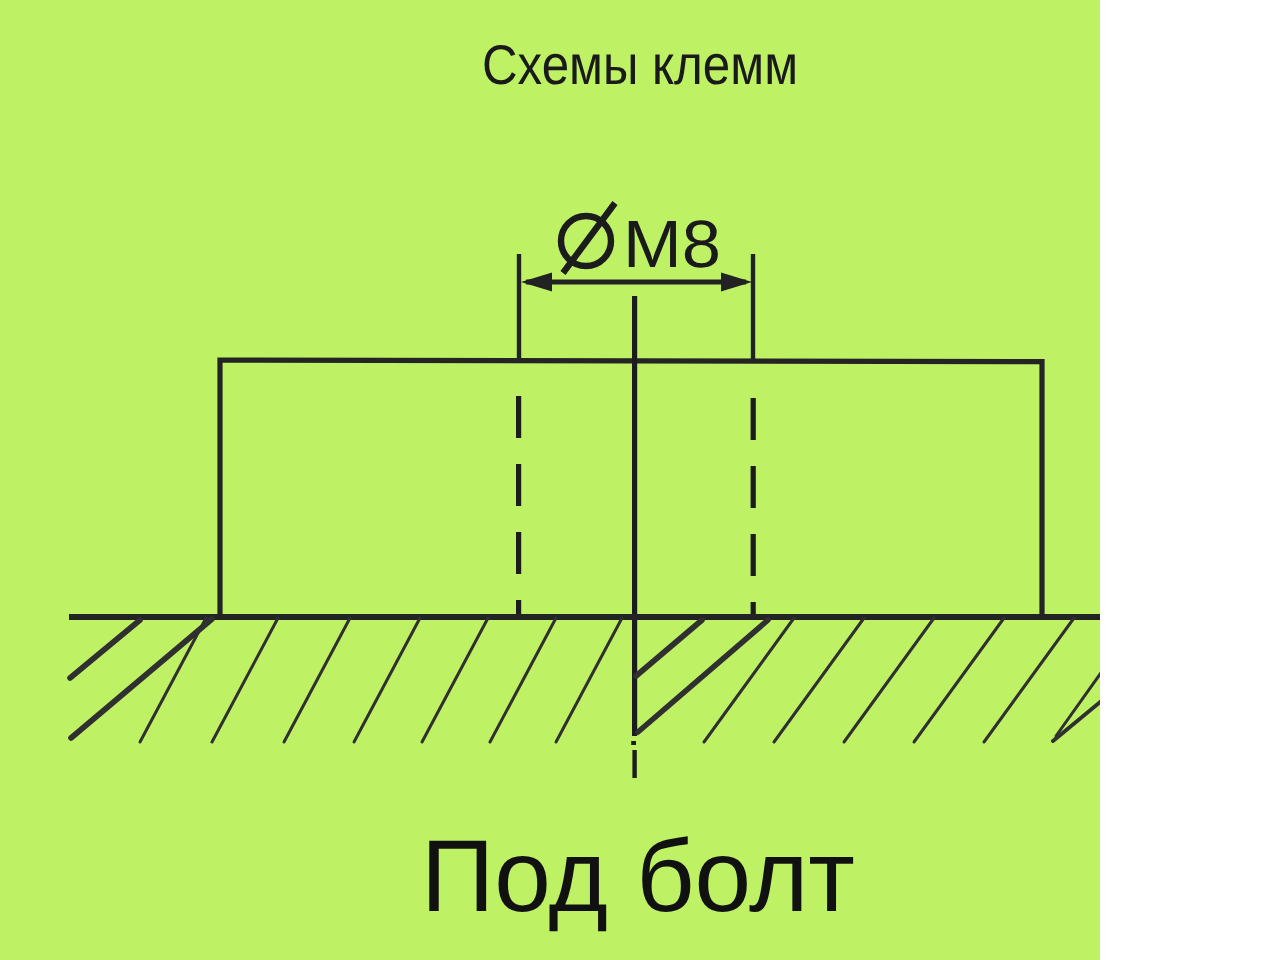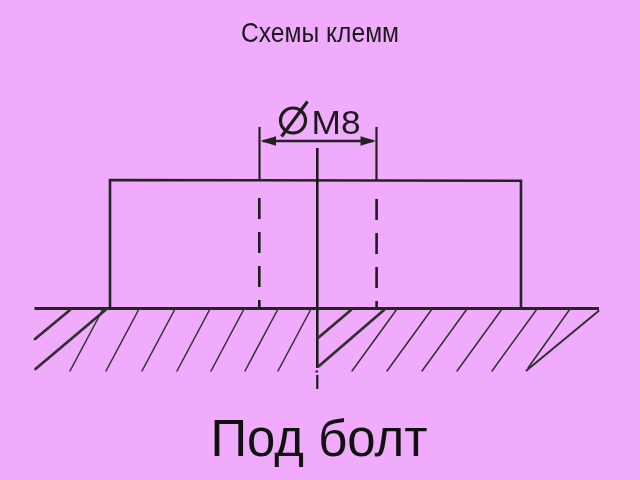--- a/index.html
+++ b/index.html
@@ -1,16 +1,16 @@
 <!DOCTYPE html>
 <html><head>
 <meta charset="utf-8">
 <style>
   html,body{margin:0;padding:0;background:#ffffff;}
-  .page{position:relative;width:640px;height:480px;background:#f0abfc;overflow:hidden;
+  .page{position:relative;width:550px;height:480px;background:#bef264;overflow:hidden;
         font-family:"Liberation Sans", sans-serif;}
   svg{position:absolute;left:0;top:0;filter:blur(0.3px);}
 </style>
 </head>
 <body>
 <div class="page">
 <svg width="640" height="480" viewBox="0 0 640 480">
 
   <text x="320" y="42" font-size="28" fill="#1a1a1a" text-anchor="middle" textLength="158" lengthAdjust="spacingAndGlyphs" font-family="Liberation Sans, sans-serif">Схемы клемм</text>
 

